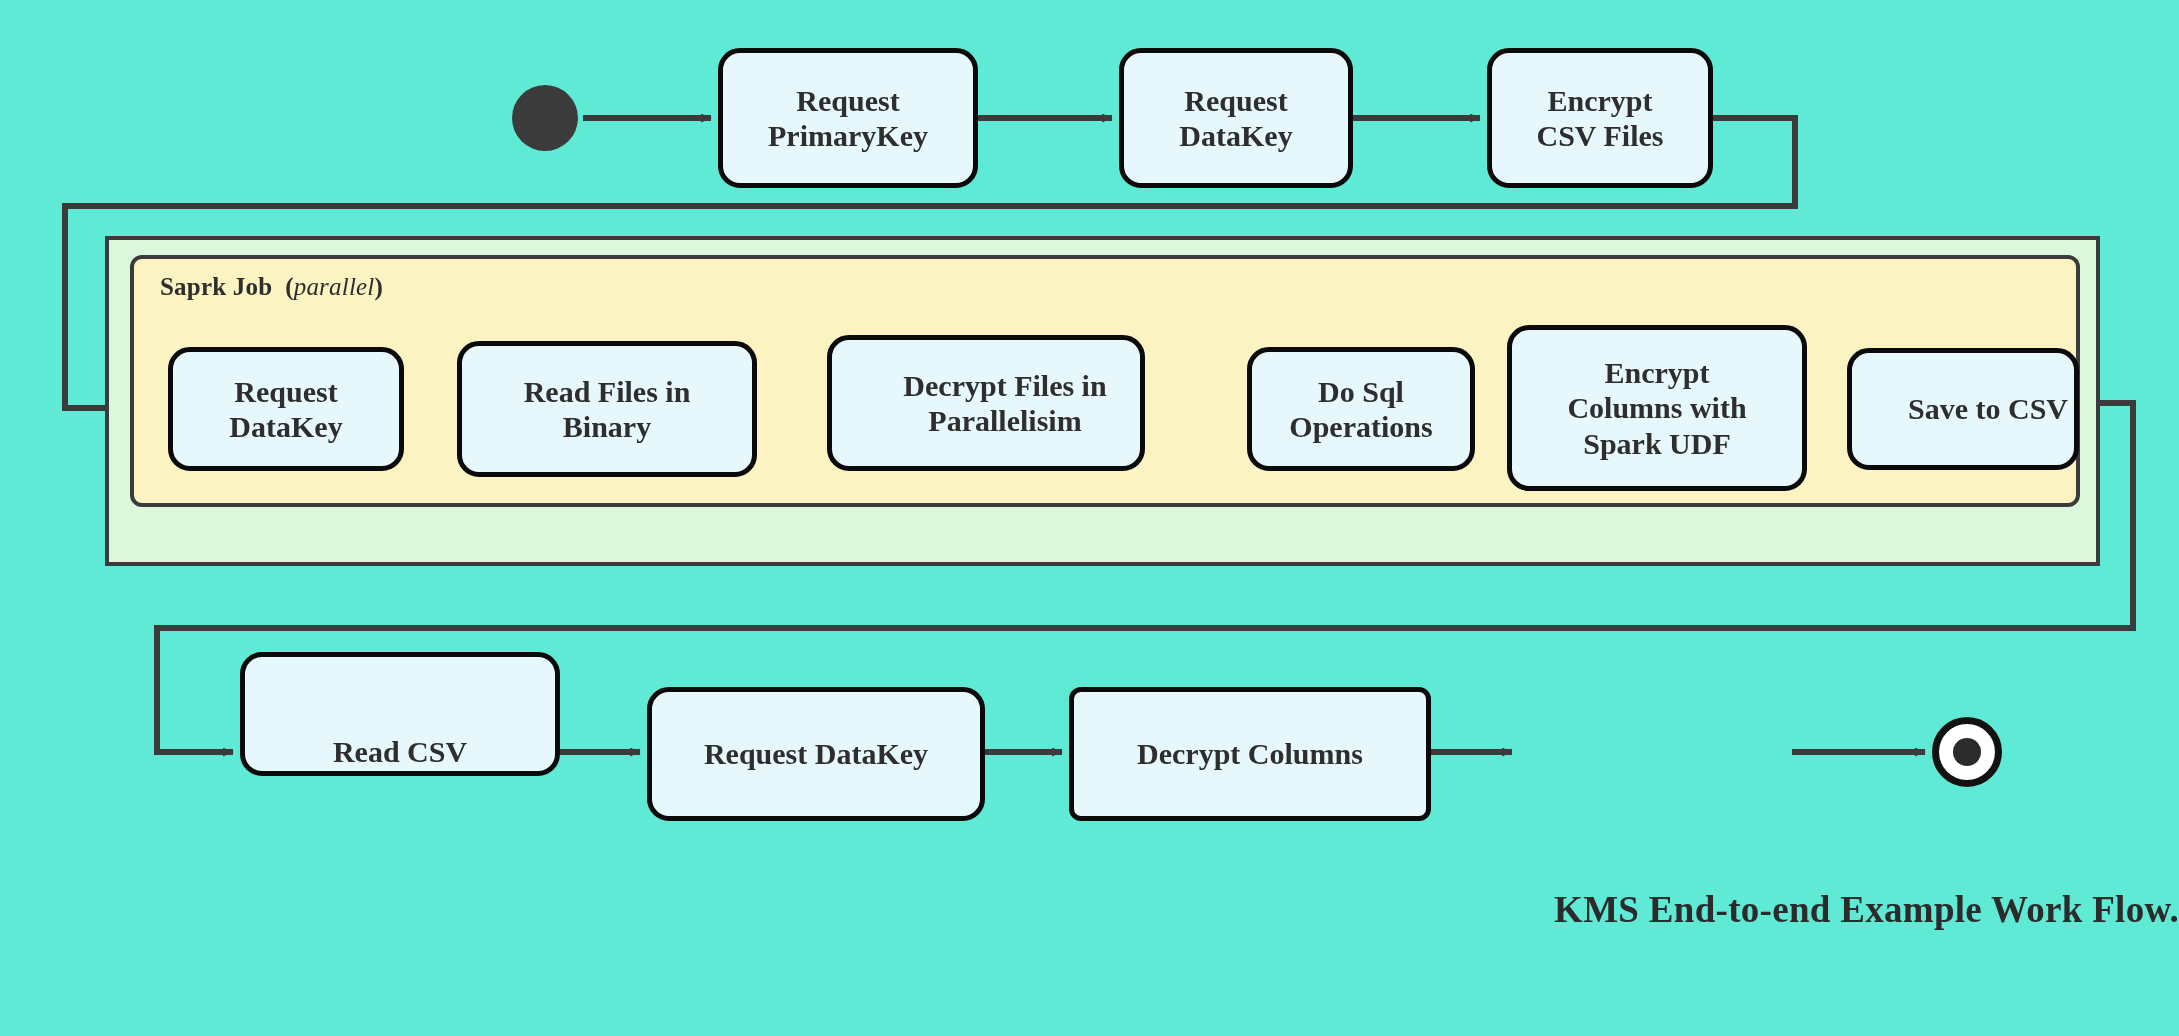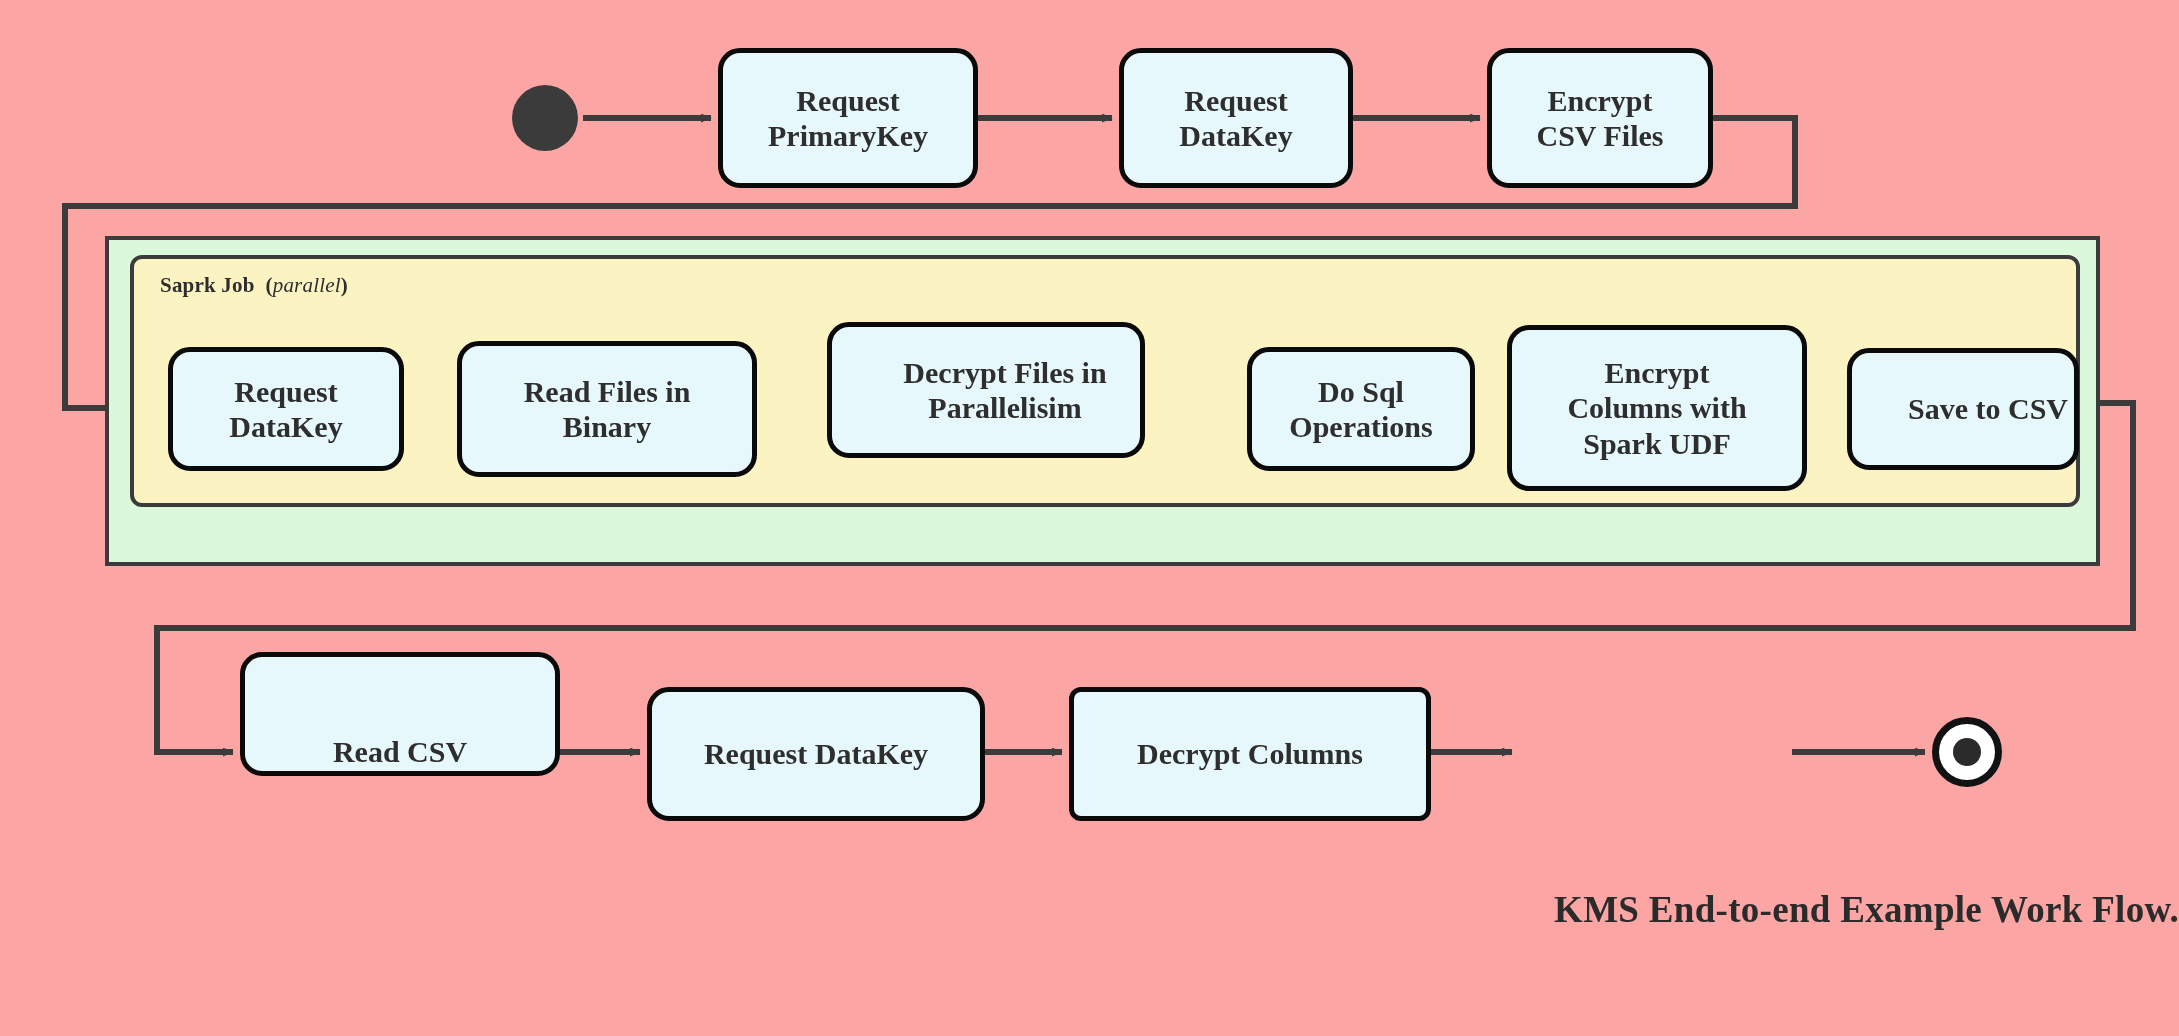--- a/index.html
+++ b/index.html
@@ -10,21 +10,21 @@
   body {
     width: 2179px;
     height: 1036px;
     font-family: "Liberation Serif", "DejaVu Serif", serif;
     overflow: hidden;
   }
   #canvas {
     position: relative;
     width: 2179px;
     height: 1036px;
-    background: #fca5a5;
+    background: #5eead4;
   }
   #wires {
     position: absolute;
     left: 0; top: 0;
     width: 2179px;
     height: 1036px;
     pointer-events: none;
   }
 
   
@@ -45,21 +45,21 @@
     top: 255px;
     width: 1950px;
     height: 252px;
     background: #fcf3c2;
     border: 4px solid #3b3b3b;
     border-radius: 12px;
   }
   .container-label {
     position: absolute;
     font-weight: bold;
-    font-size: 21px;
+    font-size: 25px;
     color: #2e2e2e;
     white-space: nowrap;
     letter-spacing: 0.2px;
   }
   .spark-label { left: 26px; top: 14px; }
   .spark-label .paren { font-weight: bold; }
   .spark-label .ital { font-style: italic; font-weight: normal; }
   .sgx-label { left: 28px; top: 243px; }
 
   
@@ -181,21 +181,21 @@
   <div class="node" style="left:168px; top:347px; width:236px; height:124px;">
     <span class="node-label">Request
 DataKey</span>
   </div>
 
   <div class="node" style="left:457px; top:341px; width:300px; height:136px;">
     <span class="node-label">Read Files in
 Binary</span>
   </div>
 
-  <div class="node" style="left:827px; top:322px; width:318px; height:136px;padding-left:44px;">
+  <div class="node" style="left:827px; top:335px; width:318px; height:136px;padding-left:44px;">
     <span class="node-label">Decrypt Files in
 Parallelisim</span>
   </div>
 
   <div class="node" style="left:1247px; top:347px; width:228px; height:124px;">
     <span class="node-label">Do Sql
 Operations</span>
   </div>
 
   <div class="node" style="left:1507px; top:325px; width:300px; height:166px;">

